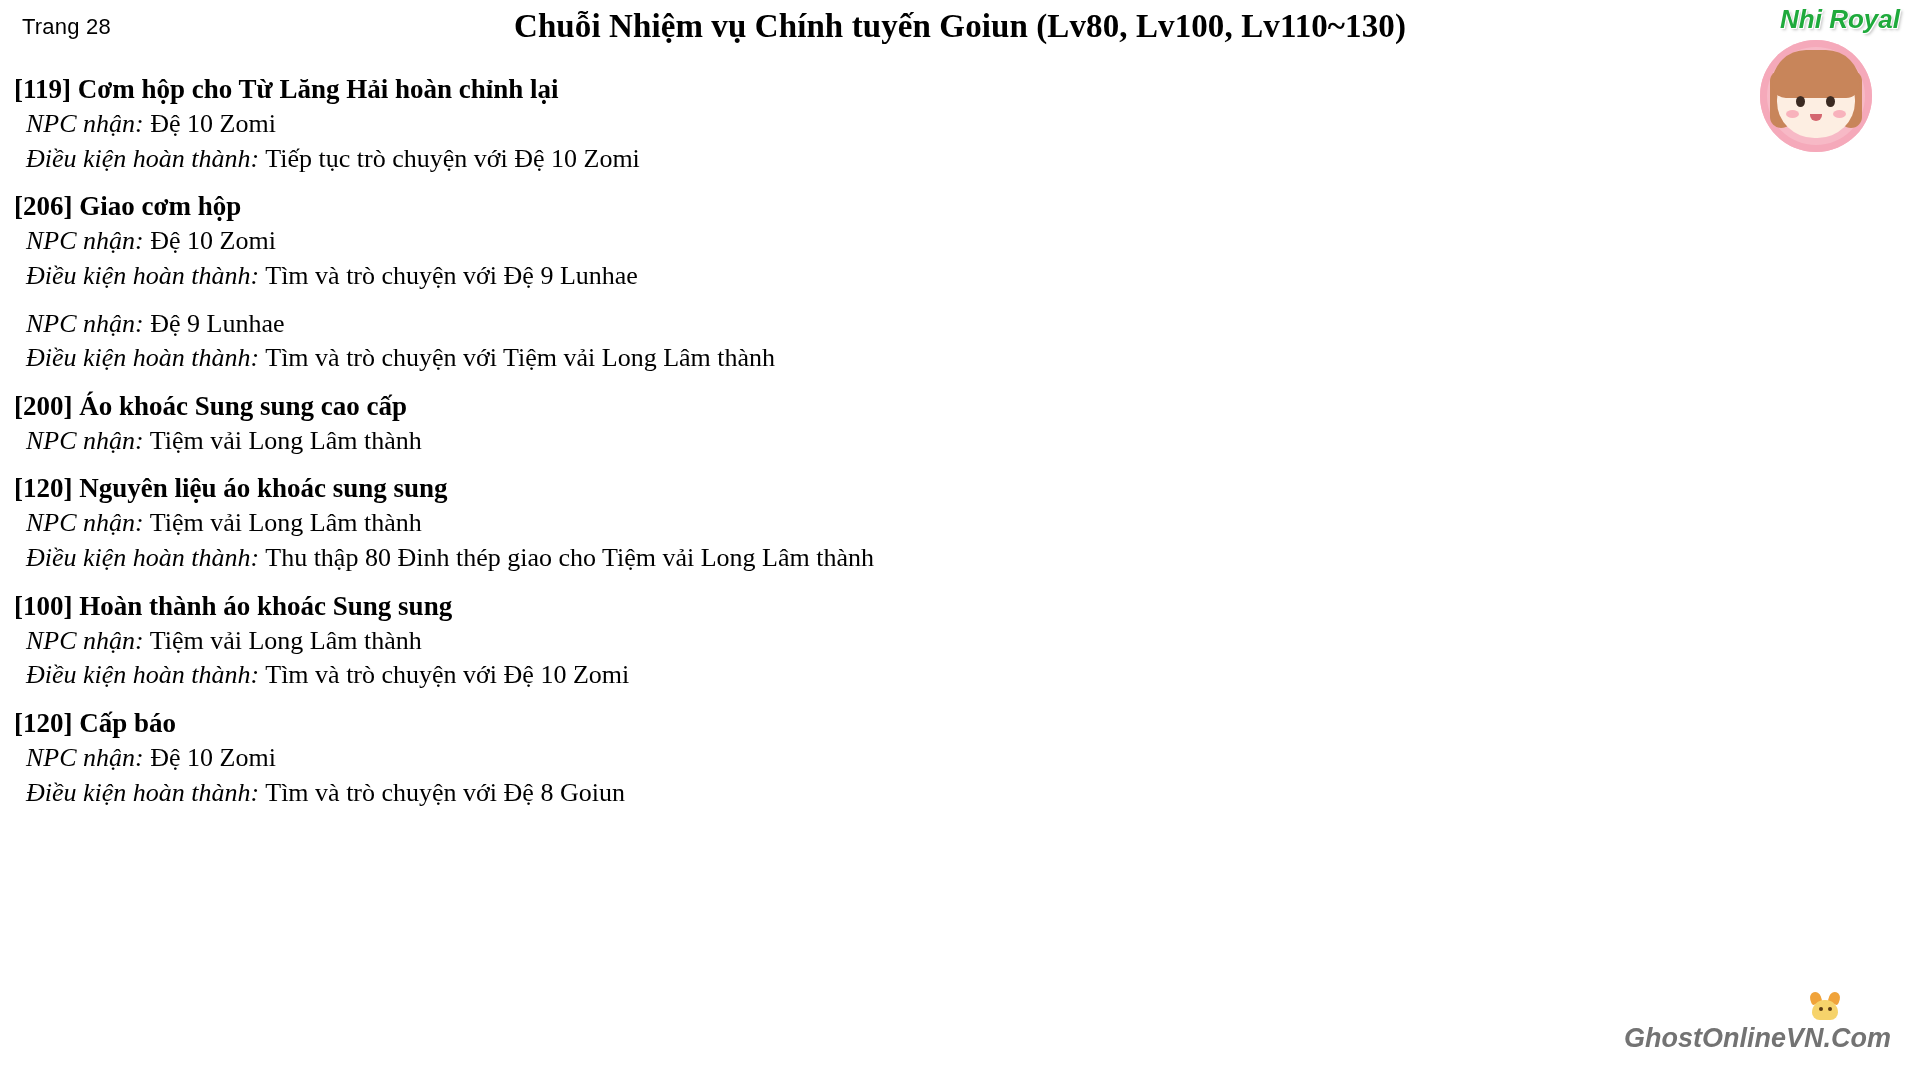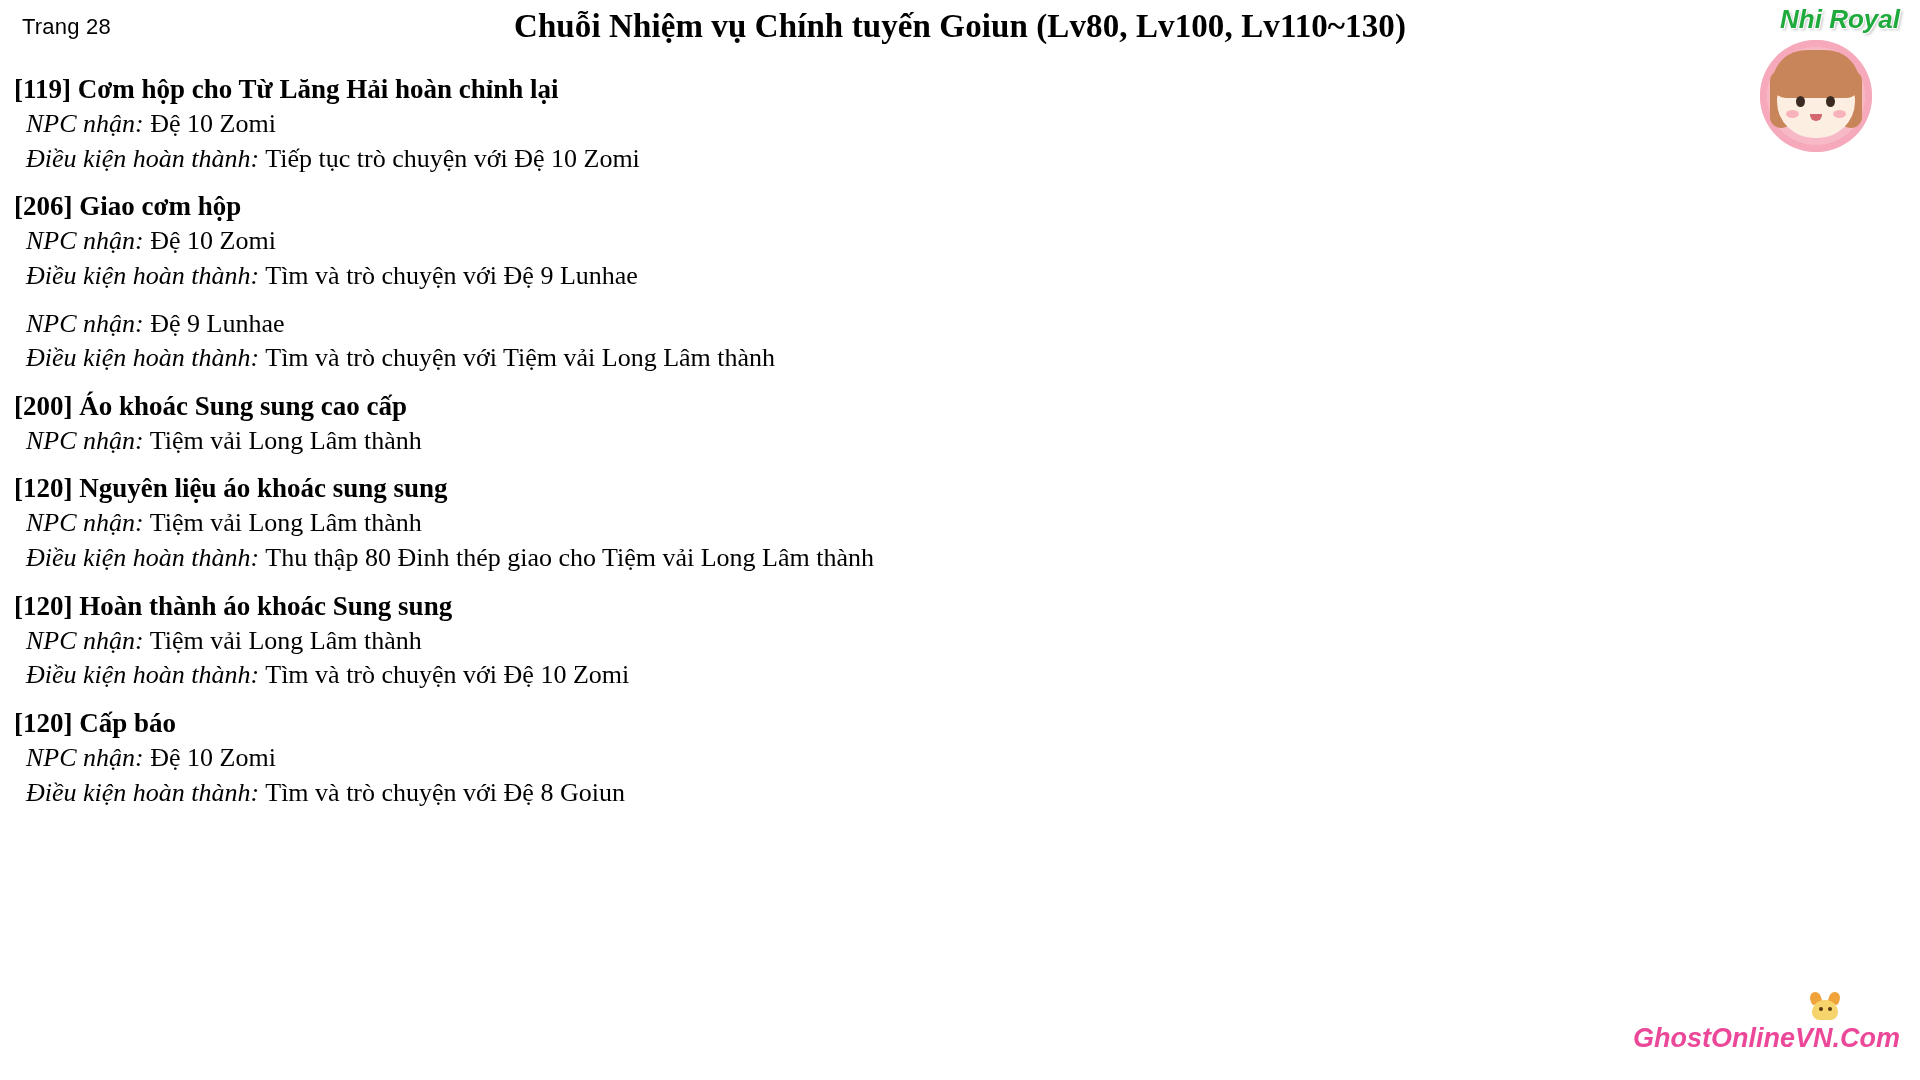--- a/index.html
+++ b/index.html
@@ -158,27 +158,27 @@
   .quest-line .lbl {
     font-style: italic;
   }
   .quest-line .val {
     font-style: normal;
   }
 
   
   .site-watermark {
     position: absolute;
-    right: 20px;
+    right: 29px;
     bottom: 26px;
     font-family: "Liberation Sans", sans-serif;
     font-weight: bold;
     font-style: italic;
     font-size: 27px;
-    color: #ec4899;
+    color: #737373;
     text-shadow: 1px 1px 0 #ffffff;
     white-space: nowrap;
   }
   .footer-mascot {
     position: absolute;
     right: 78px;
     bottom: 58px;
     width: 34px;
     height: 30px;
   }
@@ -256,21 +256,21 @@
     <div class="quest-line"><span class="lbl">NPC nhận:</span> <span class="val">Tiệm vải Long Lâm thành</span></div>
   </div>
 
   <div class="quest-entry">
     <div class="quest-title">[120] Nguyên liệu áo khoác sung sung</div>
     <div class="quest-line"><span class="lbl">NPC nhận:</span> <span class="val">Tiệm vải Long Lâm thành</span></div>
     <div class="quest-line"><span class="lbl">Điều kiện hoàn thành:</span> <span class="val">Thu thập 80 Đinh thép giao cho Tiệm vải Long Lâm thành</span></div>
   </div>
 
   <div class="quest-entry">
-    <div class="quest-title">[120] Hoàn thành áo khoác Sung sung</div>
+    <div class="quest-title">[100] Hoàn thành áo khoác Sung sung</div>
     <div class="quest-line"><span class="lbl">NPC nhận:</span> <span class="val">Tiệm vải Long Lâm thành</span></div>
     <div class="quest-line"><span class="lbl">Điều kiện hoàn thành:</span> <span class="val">Tìm và trò chuyện với Đệ 10 Zomi</span></div>
   </div>
 
   <div class="quest-entry">
     <div class="quest-title">[120] Cấp báo</div>
     <div class="quest-line"><span class="lbl">NPC nhận:</span> <span class="val">Đệ 10 Zomi</span></div>
     <div class="quest-line"><span class="lbl">Điều kiện hoàn thành:</span> <span class="val">Tìm và trò chuyện với Đệ 8 Goiun</span></div>
   </div>
 

